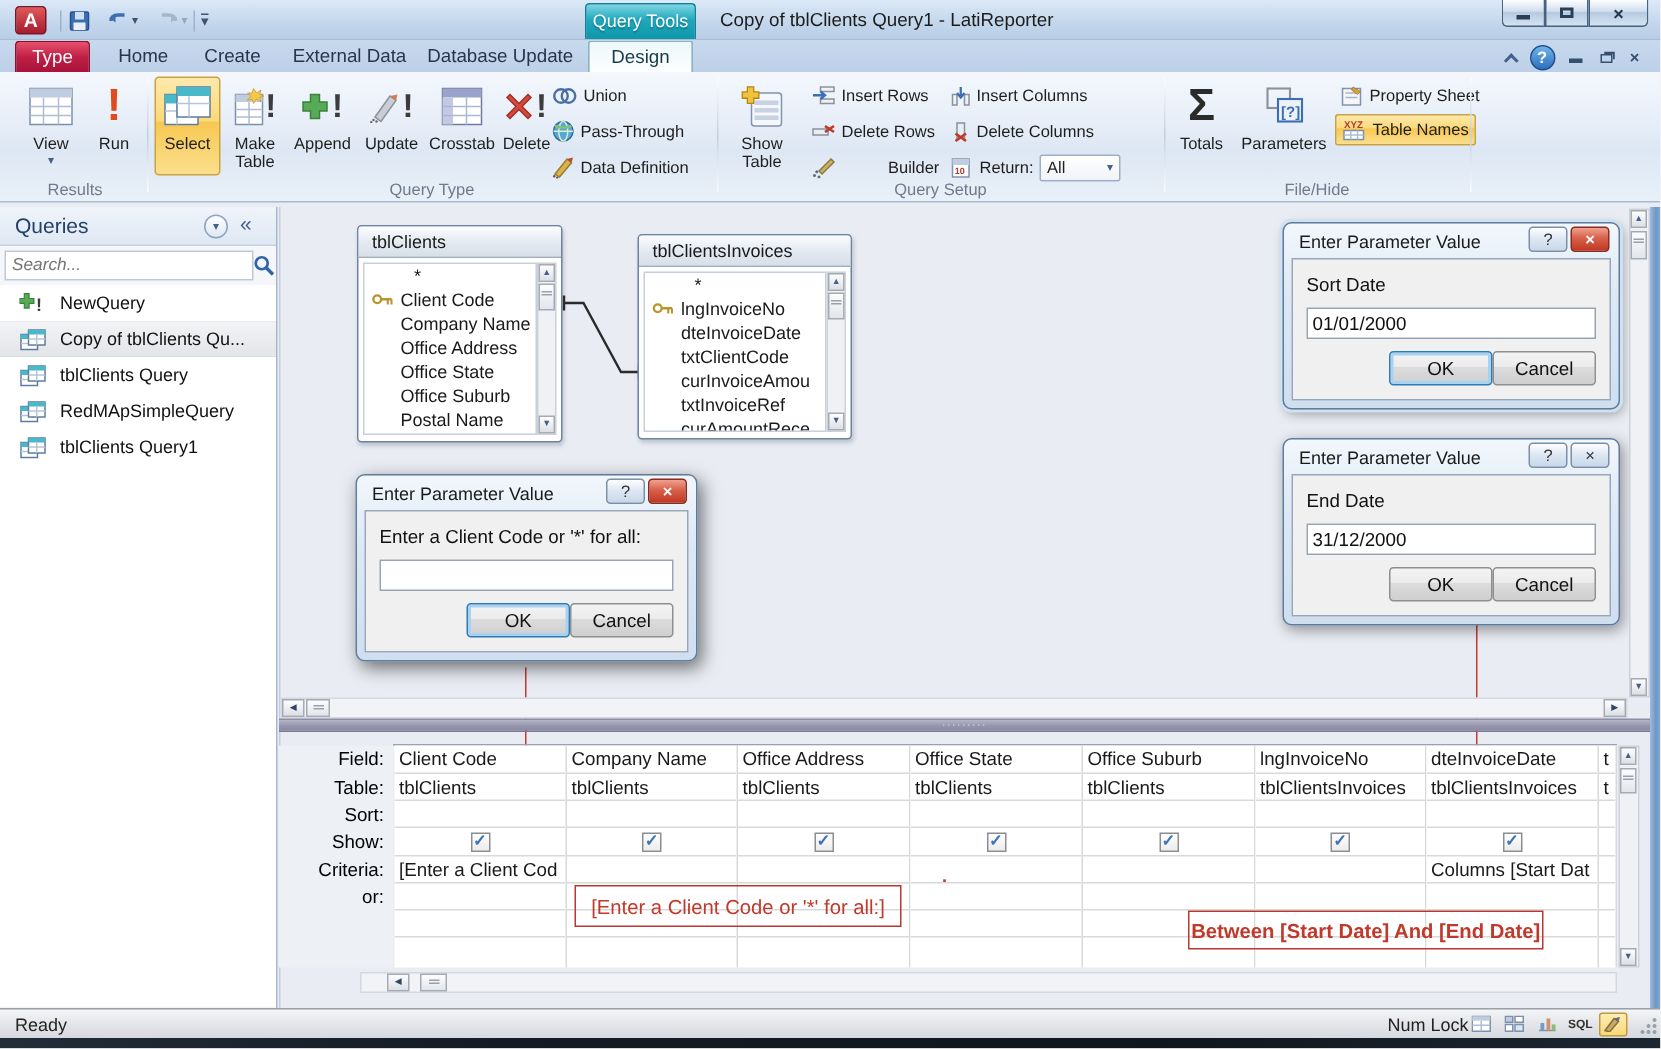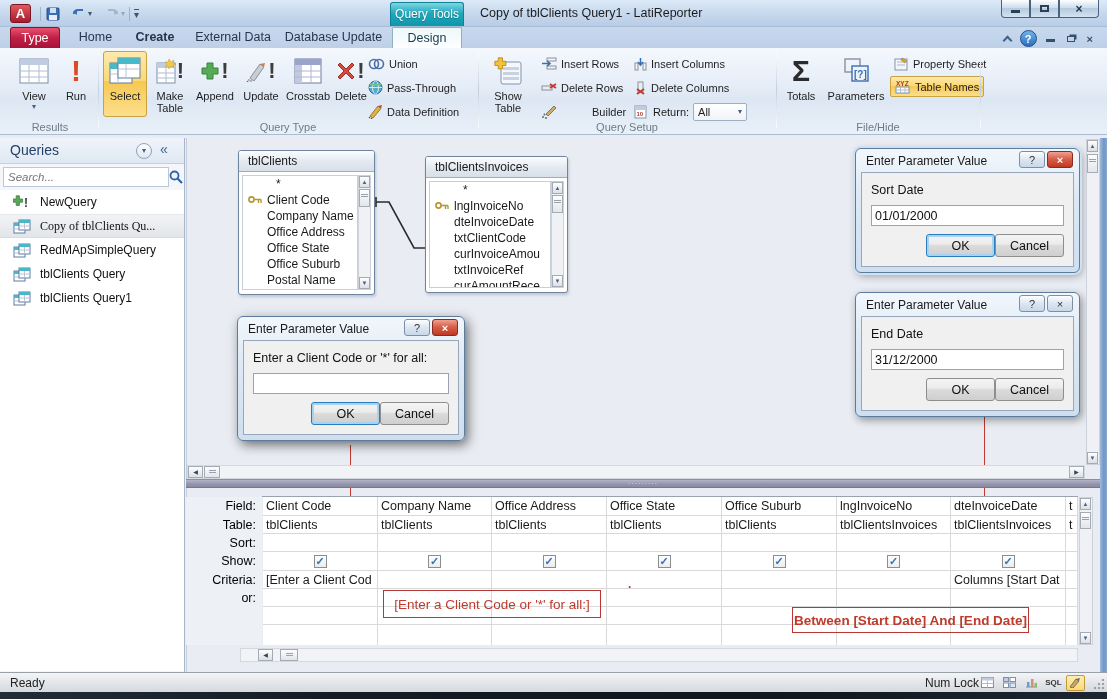--- a/index.html
+++ b/index.html
@@ -69,21 +69,21 @@
   .nav-hdr-title { position:absolute; left:10px; top:4px; font-size:14px; color:#24416b; }
   .nav-dd-circle { position:absolute; left:136px; top:5px; width:16px; height:16px; border-radius:50%;
     border:1px solid #8fa2bb; background:linear-gradient(#fff,#dde6f0); text-align:center; line-height:14px; font-size:8px; color:#44618c; }
   .nav-collapse { position:absolute; left:160px; top:3px; font-size:14px; color:#44618c; }
   .nav-search { position:absolute; left:3px; top:29px; width:178px; height:20px; display:flex; }
   .nav-search input { flex:1; height:20px; border:1px solid #bcc7d8; font-size:11.5px; font-style:italic; color:#666;
     padding:0 4px; background:#fff; font-family:"Liberation Sans",sans-serif; }
   .nav-search .mag { width:20px; display:flex; align-items:center; justify-content:center; }
   .nav-list { position:absolute; left:0; top:52px; width:184px; height:481px; background:#fff; }
   .nav-item { position:relative; height:24px; display:flex; align-items:center; padding-left:13px; gap:9px; font-size:12px; color:#111; }
-  .nav-item.sel { background:linear-gradient(#f2f3f5,#e2e5e9); border-top:1px solid #e7e9ec; border-bottom:1px solid #d8dbdf;font-family:Liberation Serif, serif; }
+  .nav-item.sel { background:linear-gradient(#f2f3f5,#e2e5e9); border-top:1px solid #e7e9ec; border-bottom:1px solid #d8dbdf; }
 
   
   .design { position:absolute; left:186px; top:138px; width:914px; height:534px; background:#e9edf3; border-left:1px solid #c3cede; }
   .tblbox { position:absolute; background:#fff; border:1px solid #70839f; border-radius:3px; box-shadow:1px 2px 3px rgba(60,80,110,.25); overflow:hidden; }
   .tblbox .hdr { height:21px; background:linear-gradient(#fbfcfe,#e3e9f1 55%,#d7dfe9); border-bottom:1px solid #9fadc0;
     font-size:12px; padding:3px 0 0 9px; }
   .tblbox .flds { position:absolute; left:3px; right:16px; top:24px; bottom:4px; border:1px solid #c6cfdb; background:#fff;
     font-size:12px; overflow:hidden; }
   .fld { height:16px; line-height:16px; padding-left:24px; position:relative; white-space:nowrap; }
   .fld.star { padding-left:33px; }
@@ -196,21 +196,21 @@
         </div>
       <div class="winbtn" style="width:40px;font-size:12px;font-weight:bold;">
           <span>×</span>
         </div>
     </div>
   </div>
 
   <div class="tabrow"></div>
   <div class="file-tab">Type</div>
   <div class="rtab" style="left:68px;width:55px;">Home</div>
-  <div class="rtab" style="left:126px;width:58px;font-weight:bold;">Create</div>
+  <div class="rtab" style="left:126px;width:58px;">Create</div>
   <div class="rtab" style="left:188px;width:90px;">External Data</div>
   <div class="rtab" style="left:282px;width:103px;">Database Update</div>
   <div class="rtab active" style="left:392px;width:70px;">Design</div>
   <div class="ribbon-minictl" style="right:14px;">
     <div class="chev-up"></div>
     <div class="helpbtn">?</div>
     <div class="docctl">
       <div class="glyph-min" style="background:#35506e;margin-top:4px;"></div>
       <div class="glyph-restore"></div>
       <span style="font-weight:bold;">×</span>
@@ -487,33 +487,33 @@
       <div class="nav-item">
         <svg width="18" height="15">
             <rect x="1" y="4" width="11" height="10" fill="#fff" stroke="#5e7ca0"></rect>
             <rect x="1" y="4" width="11" height="3" fill="#49b8c8"></rect>
             <line x1="1" y1="10" x2="12" y2="10" stroke="#b7c4d6"></line>
             <rect x="6" y="1" width="11" height="10" fill="#fff" stroke="#5e7ca0"></rect>
             <rect x="6" y="1" width="11" height="3" fill="#49b8c8"></rect>
             <line x1="6" y1="7" x2="17" y2="7" stroke="#b7c4d6"></line>
             <line x1="11.5" y1="4" x2="11.5" y2="11" stroke="#b7c4d6"></line>
           </svg>
-        <span>RedMApSimpleQuery</span>
+        <span>tblClients Query</span>
       </div>
       <div class="nav-item">
         <svg width="18" height="15">
             <rect x="1" y="4" width="11" height="10" fill="#fff" stroke="#5e7ca0"></rect>
             <rect x="1" y="4" width="11" height="3" fill="#49b8c8"></rect>
             <line x1="1" y1="10" x2="12" y2="10" stroke="#b7c4d6"></line>
             <rect x="6" y="1" width="11" height="10" fill="#fff" stroke="#5e7ca0"></rect>
             <rect x="6" y="1" width="11" height="3" fill="#49b8c8"></rect>
             <line x1="6" y1="7" x2="17" y2="7" stroke="#b7c4d6"></line>
             <line x1="11.5" y1="4" x2="11.5" y2="11" stroke="#b7c4d6"></line>
           </svg>
-        <span>tblClients Query</span>
+        <span>RedMApSimpleQuery</span>
       </div>
       <div class="nav-item">
         <svg width="18" height="15">
             <rect x="1" y="4" width="11" height="10" fill="#fff" stroke="#5e7ca0"></rect>
             <rect x="1" y="4" width="11" height="3" fill="#49b8c8"></rect>
             <line x1="1" y1="10" x2="12" y2="10" stroke="#b7c4d6"></line>
             <rect x="6" y="1" width="11" height="10" fill="#fff" stroke="#5e7ca0"></rect>
             <rect x="6" y="1" width="11" height="3" fill="#49b8c8"></rect>
             <line x1="6" y1="7" x2="17" y2="7" stroke="#b7c4d6"></line>
             <line x1="11.5" y1="4" x2="11.5" y2="11" stroke="#b7c4d6"></line>

